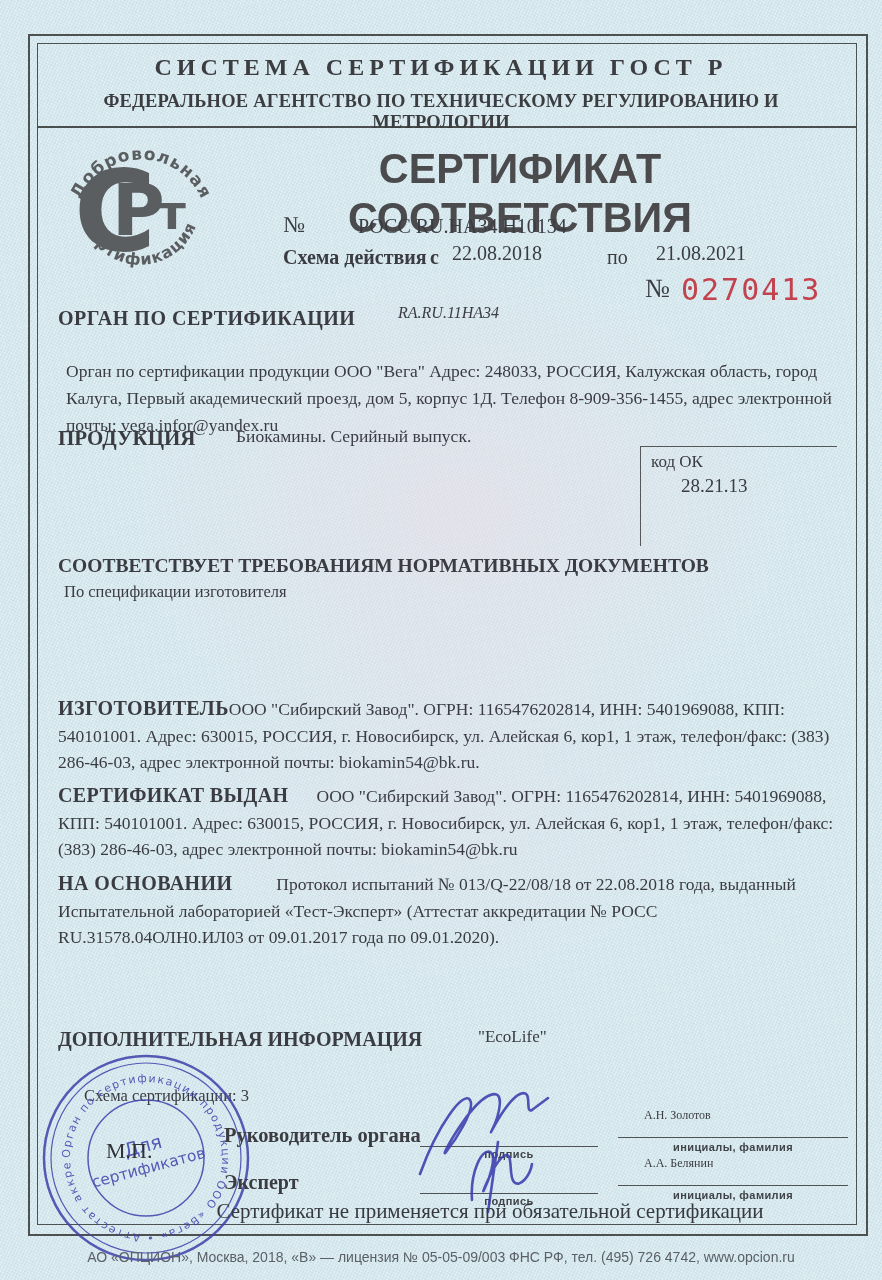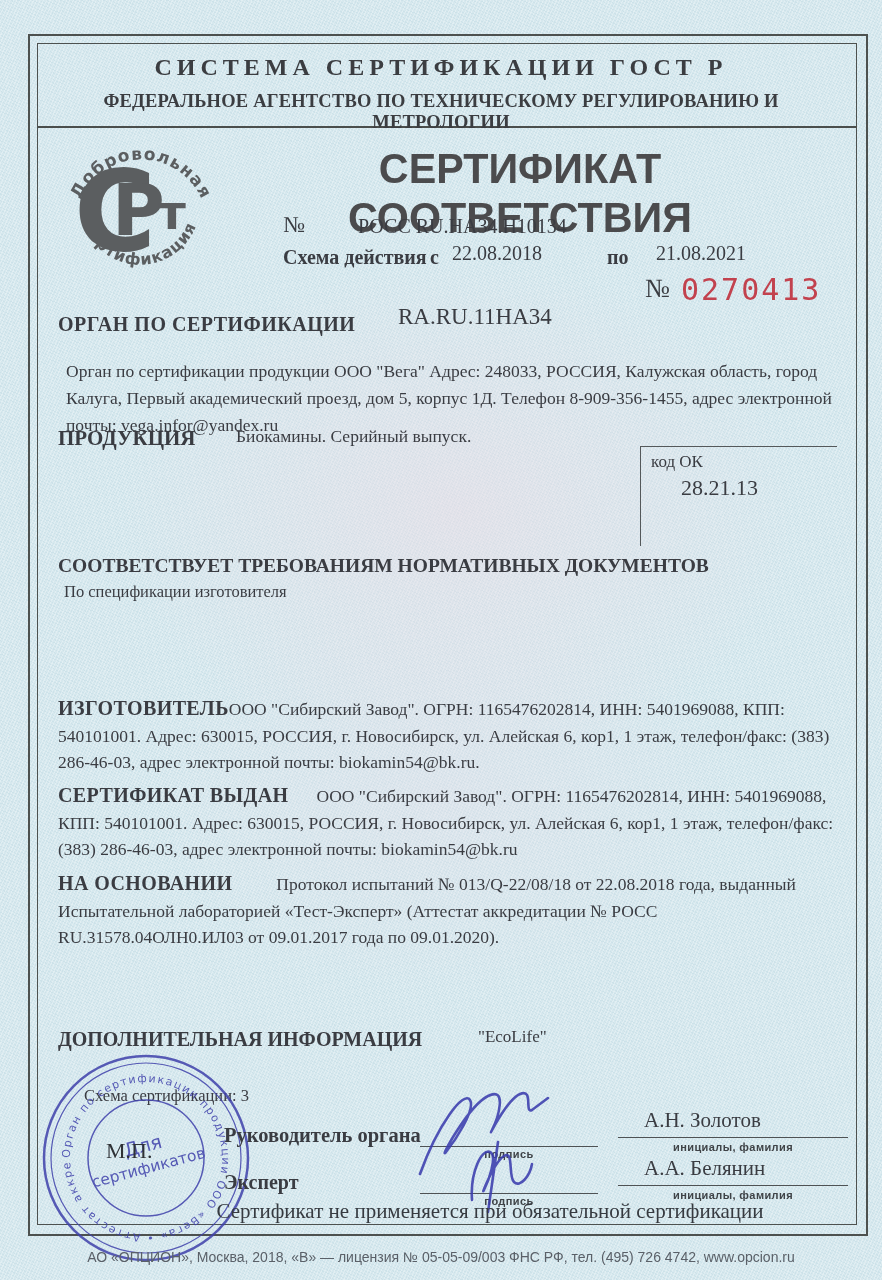--- a/index.html
+++ b/index.html
@@ -21,34 +21,34 @@
   .hdr1{left:40px;width:802px;top:54px;text-align:center;font-weight:bold;font-size:24px;letter-spacing:5px;color:#3b3d41;}
   .hdr2{left:42px;width:798px;top:91px;text-align:center;font-weight:bold;font-size:18.5px;letter-spacing:0.2px;color:#3b3d41;}
   .logo{left:58px;top:134px;}
   .title{left:196px;width:648px;top:144px;text-align:center;font-family:"Liberation Sans",sans-serif;
          font-weight:bold;font-size:43px;letter-spacing:0px;color:#4b4b4d;transform:scaleX(.96);transform-origin:center;}
   .row-no-label{left:283px;top:212px;font-size:23px;}
   .row-no-value{left:358px;top:215px;font-size:20px;}
   .row-val-label{left:283px;top:246px;font-size:20px;font-weight:bold;}
   .row-val-c{left:430px;top:246px;font-size:20px;font-weight:bold;}
   .row-val-from{left:452px;top:242px;font-size:20px;}
-  .row-val-po{left:607px;top:246px;font-size:20px;font-weight:bold;}
+  .row-val-po{left:607px;top:246px;font-size:20px;font-weight:normal;}
   .row-val-to{left:656px;top:242px;font-size:20px;}
   .form-no-sign{left:645px;top:274px;font-size:26px;color:#3b3d42;}
   .form-no-digits{left:681px;top:272px;font-family:"DejaVu Sans Mono",monospace;font-size:30px;letter-spacing:2px;color:#c2424e;}
-  .body-label{left:58px;top:307px;font-size:20px;font-weight:bold;letter-spacing:.5px;margin-top:6px;}
-  .body-code{left:398px;top:304px;font-size:23px;}
+  .body-label{left:58px;top:307px;font-size:20px;font-weight:bold;letter-spacing:.5px;}
+  .body-code{left:398px;top:304px;font-size:16px;font-style:italic;}
   .body-text{left:66px;top:358px;width:774px;font-size:17.5px;line-height:1.55;}
   .prod-label{left:58px;top:426px;font-size:21px;font-weight:bold;}
   .prod-text{left:236px;top:426px;font-size:17.5px;}
   .codebox{border-top:1.5px solid #54585a;border-left:1.5px solid #54585a;}
   .okbox{left:640px;top:446px;width:196px;height:99px;}
   .tnbox{left:660px;top:571px;width:196px;height:92px;}
   .codebox .cb-label{display:block;padding:5px 0 0 10px;font-size:17px;}
-  .codebox .cb-value{display:block;padding:3px 0 0 40px;font-size:22px;}
+  .codebox .cb-value{display:block;padding:3px 0 0 40px;font-size:19px;}
   .tnbox .cb-value{padding-left:30px;}
   .comp-label{left:58px;top:555px;font-size:19.5px;font-weight:bold;}
   .comp-text{left:64px;top:582px;font-size:16.5px;}
   .block{left:58px;width:780px;font-size:17.5px;line-height:1.5;}
   .block .blklabel{font-weight:bold;font-size:20px;letter-spacing:.4px;}
   .blk-manu{top:693px;}  .blk-manu .blklabel{margin-right:0;}
   .blk-issued{top:780px;} .blk-issued .blklabel{margin-right:28px;}
   .blk-basis{top:868px;}  .blk-basis .blklabel{margin-right:44px;}
   .add-label{left:58px;top:1028px;font-size:20px;font-weight:bold;}
   .add-text{left:478px;top:1027px;font-size:17px;}
@@ -56,21 +56,21 @@
   .stamp{left:34px;top:1046px;opacity:.85;}
   .mp-label{left:106px;top:1138px;font-size:22px;color:#2f3236;}
   .sig-label-head{left:224px;top:1124px;font-size:20.5px;font-weight:bold;}
   .sig-label-exp{left:224px;top:1171px;font-size:20px;font-weight:bold;}
   .sigline{border-bottom:1.5px solid #4e5254;}
   .sigline-1{left:420px;top:1100px;width:178px;height:46px;}
   .sigline-2{left:420px;top:1148px;width:178px;height:45px;}
   .sigcap{font-family:"Liberation Sans",sans-serif;font-weight:bold;font-size:11px;color:#3f4347;letter-spacing:.4px;text-align:center;}
   .sigcap-1{left:420px;top:1148px;width:178px;}
   .sigcap-2{left:420px;top:1195px;width:178px;}
-  .namebox{border-bottom:1.5px solid #4e5254;font-size:21px;}
+  .namebox{border-bottom:1.5px solid #4e5254;font-size:12px;}
   .namebox-1{left:618px;top:1108px;width:230px;height:30px;padding-left:26px;box-sizing:border-box;}
   .namebox-2{left:618px;top:1156px;width:230px;height:30px;padding-left:26px;box-sizing:border-box;}
   .namecap-1{left:618px;top:1141px;width:230px;}
   .namecap-2{left:618px;top:1189px;width:230px;}
   .sig-ink{left:398px;top:1082px;}
   .footer-note{left:160px;width:660px;top:1199px;text-align:center;font-size:21px;color:#363a40;}
   .print-info{left:0;width:882px;top:1249px;text-align:center;font-family:"Liberation Sans",sans-serif;font-size:14px;color:#5a6068;}
   svg text{font-family:"DejaVu Sans",sans-serif;}
 </style>
 </head>

